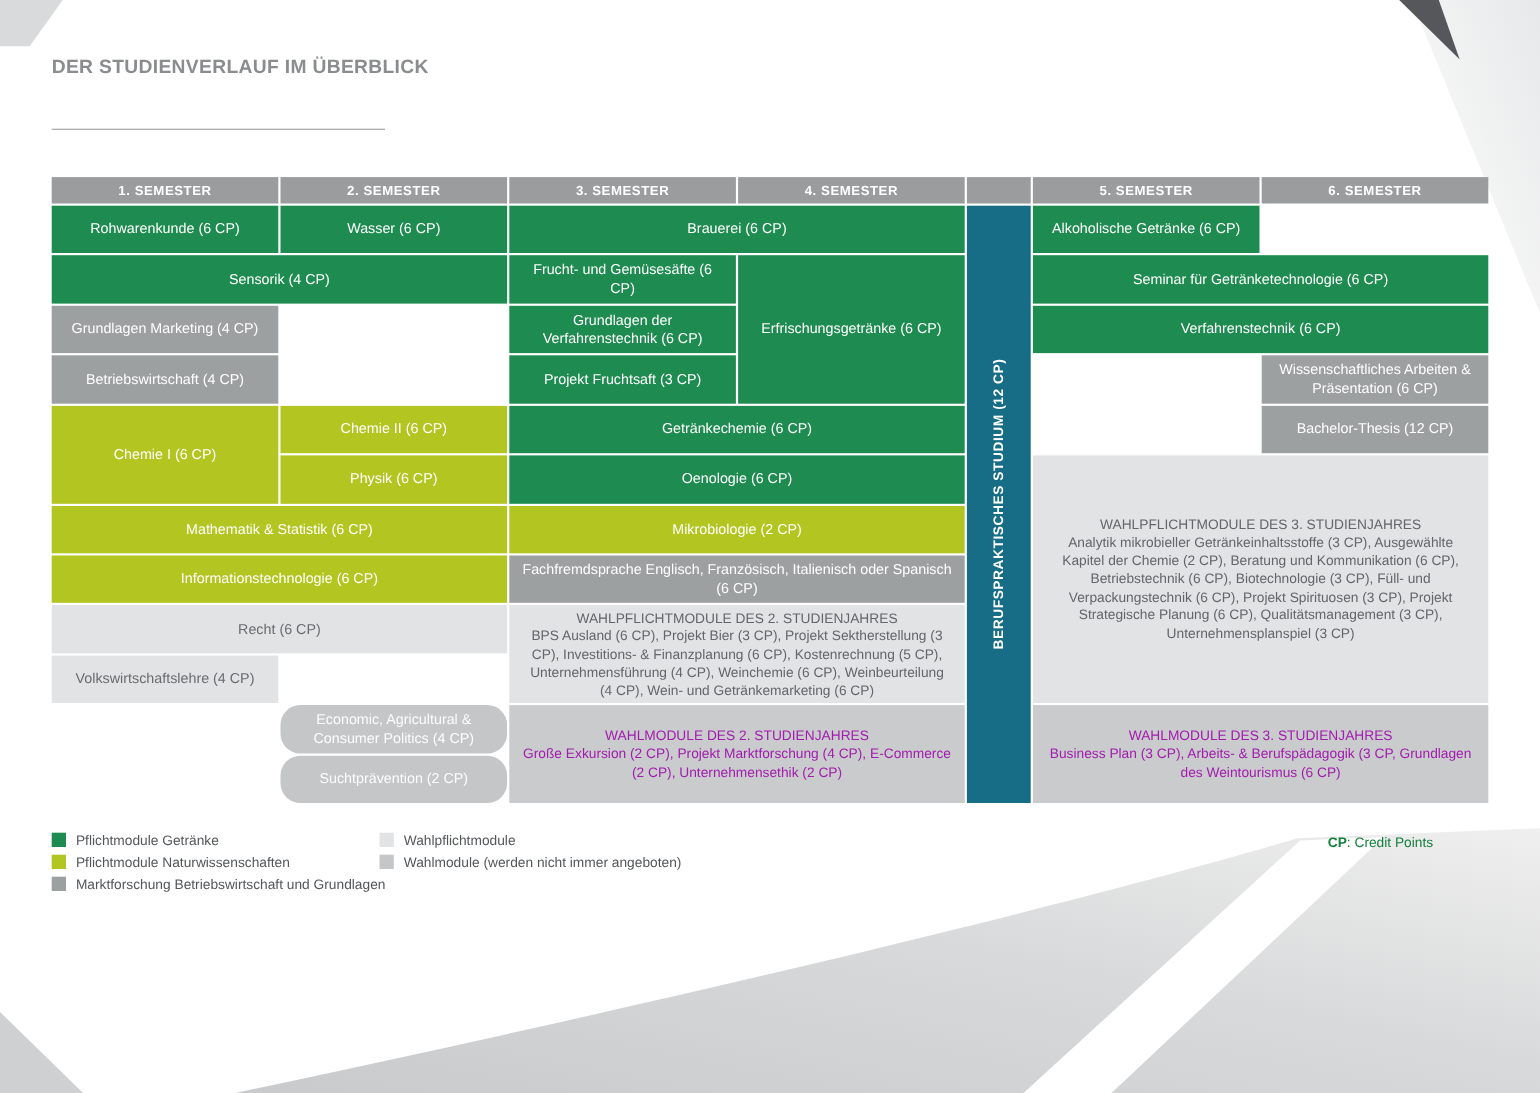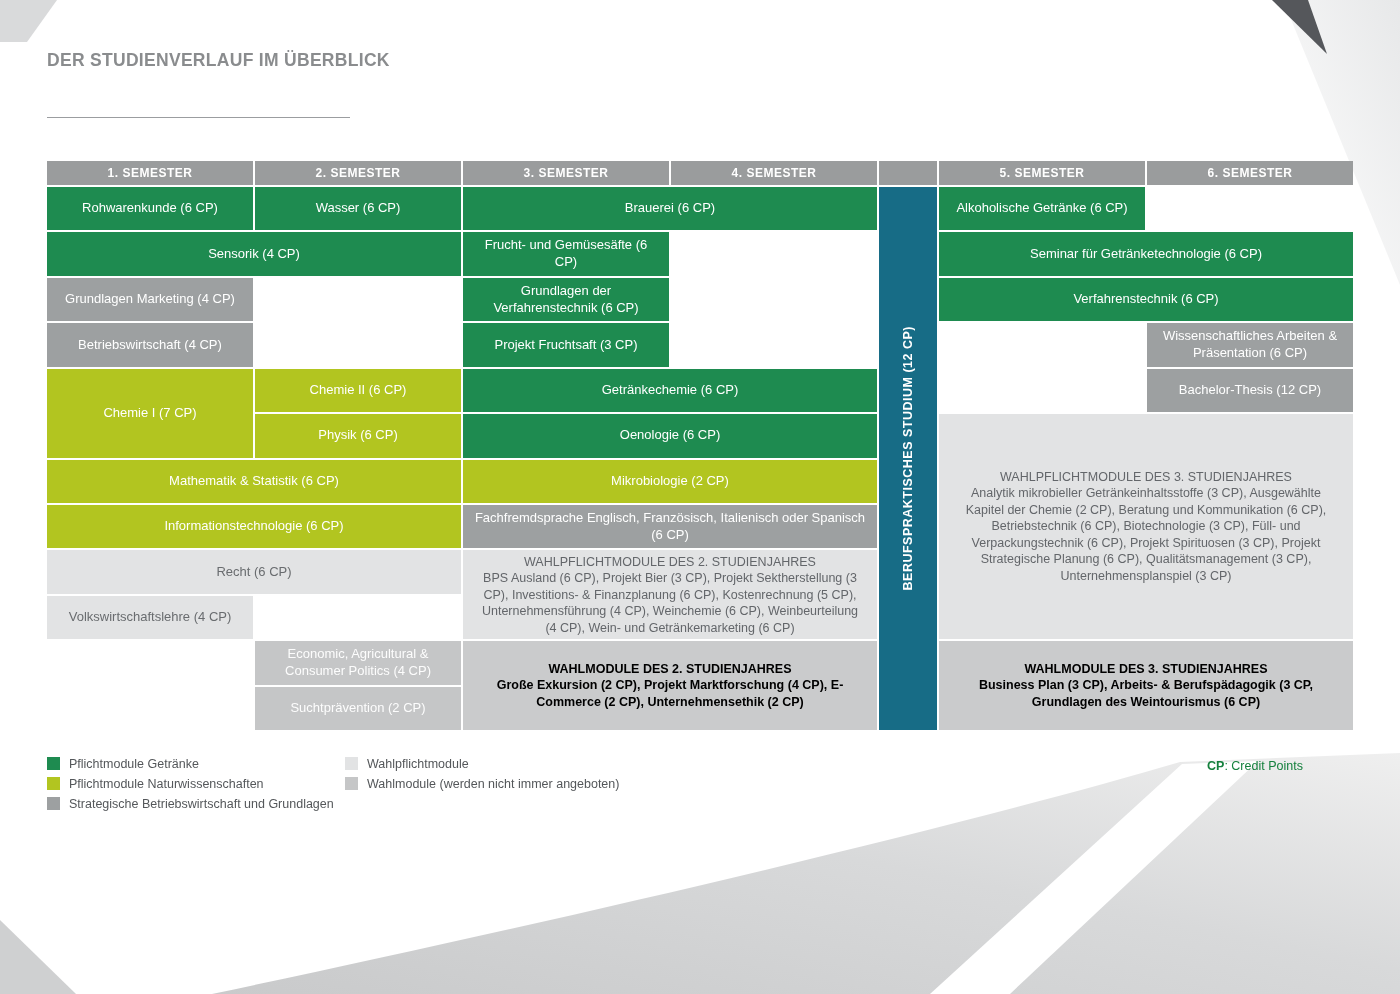--- a/index.html
+++ b/index.html
@@ -17,25 +17,25 @@
         display:grid;grid-template-columns:repeat(4,1fr) 58px repeat(2,1fr);
         grid-template-rows:24px repeat(12,1fr);gap:2px;}
   .hcell{background:#9a9c9d;color:#fff;display:flex;align-items:center;justify-content:center;
          font-size:12px;font-weight:700;letter-spacing:.5px;}
   .cell{display:flex;align-items:center;justify-content:center;text-align:center;
         color:#fff;font-size:13px;line-height:1.28;padding:2px 10px;}
   .c-green{background:#1e8b50;}
   .c-lime{background:#b2c520;}
   .c-gray{background:#9da0a1;}
   .c-lightgray{background:#e2e3e4;color:#696c6f;}
-  .c-midgray{background:#c5c6c7;color:#fdfdfd;}
+  .c-midgray{background:#c5c6c7;color:#fdfdfd;border-radius:18px;}
   .block{display:flex;flex-direction:column;align-items:center;justify-content:center;
          text-align:center;font-size:12.5px;line-height:1.32;padding:4px 12px;}
   .b-light{background:#e2e3e4;color:#63666a;}
-  .b-mid{background:#cacbcc;color:#000000;font-weight:bold;}
+  .b-mid{background:#cacbcc;color:#a21caf;}
   .band{background:#176c86;color:#fff;display:flex;align-items:center;justify-content:center;}
   .band span{writing-mode:vertical-rl;transform:rotate(180deg);font-size:12.5px;font-weight:700;
              letter-spacing:.5px;white-space:nowrap;}
 
   
   .legend-col{position:absolute;z-index:2;display:flex;flex-direction:column;gap:7px;}
   #legend-a{left:47px;top:757px;justify-content:space-between;}
   #legend-b{left:345px;top:757px;}
   .legend-item{display:flex;align-items:center;gap:9px;font-size:12.5px;color:#54575a;height:13px;}
   .swatch{width:13px;height:13px;flex:0 0 13px;}
@@ -84,32 +84,33 @@
 
     <div class="band" style="grid-column:5;grid-row:2/14">
       <span>BERUFSPRAKTISCHES STUDIUM (12 CP)</span>
     </div>
 
     <div class="cell c-green" style="grid-column:1;grid-row:2">Rohwarenkunde (6 CP)</div>
     <div class="cell c-green" style="grid-column:2;grid-row:2">Wasser (6 CP)</div>
     <div class="cell c-green" style="grid-column:1/3;grid-row:3">Sensorik (4 CP)</div>
     <div class="cell c-gray" style="grid-column:1;grid-row:4">Grundlagen Marketing (4 CP)</div>
     <div class="cell c-gray" style="grid-column:1;grid-row:5">Betriebswirtschaft (4 CP)</div>
-    <div class="cell c-lime" style="grid-column:1;grid-row:6/8">Chemie I (7 CP)</div>
+    <div class="cell c-lime" style="grid-column:1;grid-row:6/8">Chemie I (6 CP)</div>
     <div class="cell c-lime" style="grid-column:2;grid-row:6">Chemie II (6 CP)</div>
     <div class="cell c-lime" style="grid-column:2;grid-row:7">Physik (6 CP)</div>
     <div class="cell c-lime" style="grid-column:1/3;grid-row:8">Mathematik &amp; Statistik (6 CP)</div>
     <div class="cell c-lime" style="grid-column:1/3;grid-row:9">Informationstechnologie (6 CP)</div>
     <div class="cell c-lightgray" style="grid-column:1/3;grid-row:10">Recht (6 CP)</div>
     <div class="cell c-lightgray" style="grid-column:1;grid-row:11">Volkswirtschaftslehre (4 CP)</div>
     <div class="cell c-midgray" style="grid-column:2;grid-row:12">Economic, Agricultural &amp; Consumer Politics (4 CP)</div>
     <div class="cell c-midgray" style="grid-column:2;grid-row:13">Suchtprävention (2 CP)</div>
 
     <div class="cell c-green" style="grid-column:3/5;grid-row:2">Brauerei (6 CP)</div>
     <div class="cell c-green" style="grid-column:3;grid-row:3">Frucht- und Gemüsesäfte (6 CP)</div>
+    <div class="cell c-green" style="grid-column:4;grid-row:3/6">Erfrischungsgetränke (6 CP)</div>
     <div class="cell c-green" style="grid-column:3;grid-row:4">Grundlagen der Verfahrenstechnik (6 CP)</div>
     <div class="cell c-green" style="grid-column:3;grid-row:5">Projekt Fruchtsaft (3 CP)</div>
     <div class="cell c-green" style="grid-column:3/5;grid-row:6">Getränkechemie (6 CP)</div>
     <div class="cell c-green" style="grid-column:3/5;grid-row:7">Oenologie (6 CP)</div>
     <div class="cell c-lime" style="grid-column:3/5;grid-row:8">Mikrobiologie (2 CP)</div>
     <div class="cell c-gray" style="grid-column:3/5;grid-row:9">Fachfremdsprache Englisch, Französisch, Italienisch oder Spanisch (6 CP)</div>
     <div class="block b-light" style="grid-column:3/5;grid-row:10/12">
       <div>WAHLPFLICHTMODULE DES 2. STUDIENJAHRES</div>
       <div>BPS Ausland (6 CP), Projekt Bier (3 CP), Projekt Sektherstellung (3 CP), Investitions- &amp; Finanzplanung (6 CP),  Kostenrechnung (5 CP), Unternehmensführung (4 CP), Weinchemie (6 CP), Weinbeurteilung (4 CP), Wein- und Getränkemarketing (6 CP)</div>
     </div>
@@ -137,21 +138,21 @@
     <div class="legend-item">
       <span class="swatch" style="background:#1e8b50"></span>
       <span>Pflichtmodule Getränke</span>
     </div>
     <div class="legend-item">
       <span class="swatch" style="background:#b2c520"></span>
       <span>Pflichtmodule Naturwissenschaften</span>
     </div>
     <div class="legend-item">
       <span class="swatch" style="background:#9da0a1"></span>
-      <span>Strategische Betriebswirtschaft und Grundlagen</span>
+      <span>Marktforschung Betriebswirtschaft und Grundlagen</span>
     </div>
   </div>
   <div id="legend-b" class="legend-col">
     <div class="legend-item">
       <span class="swatch" style="background:#e2e3e4"></span>
       <span>Wahlpflichtmodule</span>
     </div>
     <div class="legend-item">
       <span class="swatch" style="background:#c5c6c7"></span>
       <span>Wahlmodule (werden nicht immer angeboten)</span>

